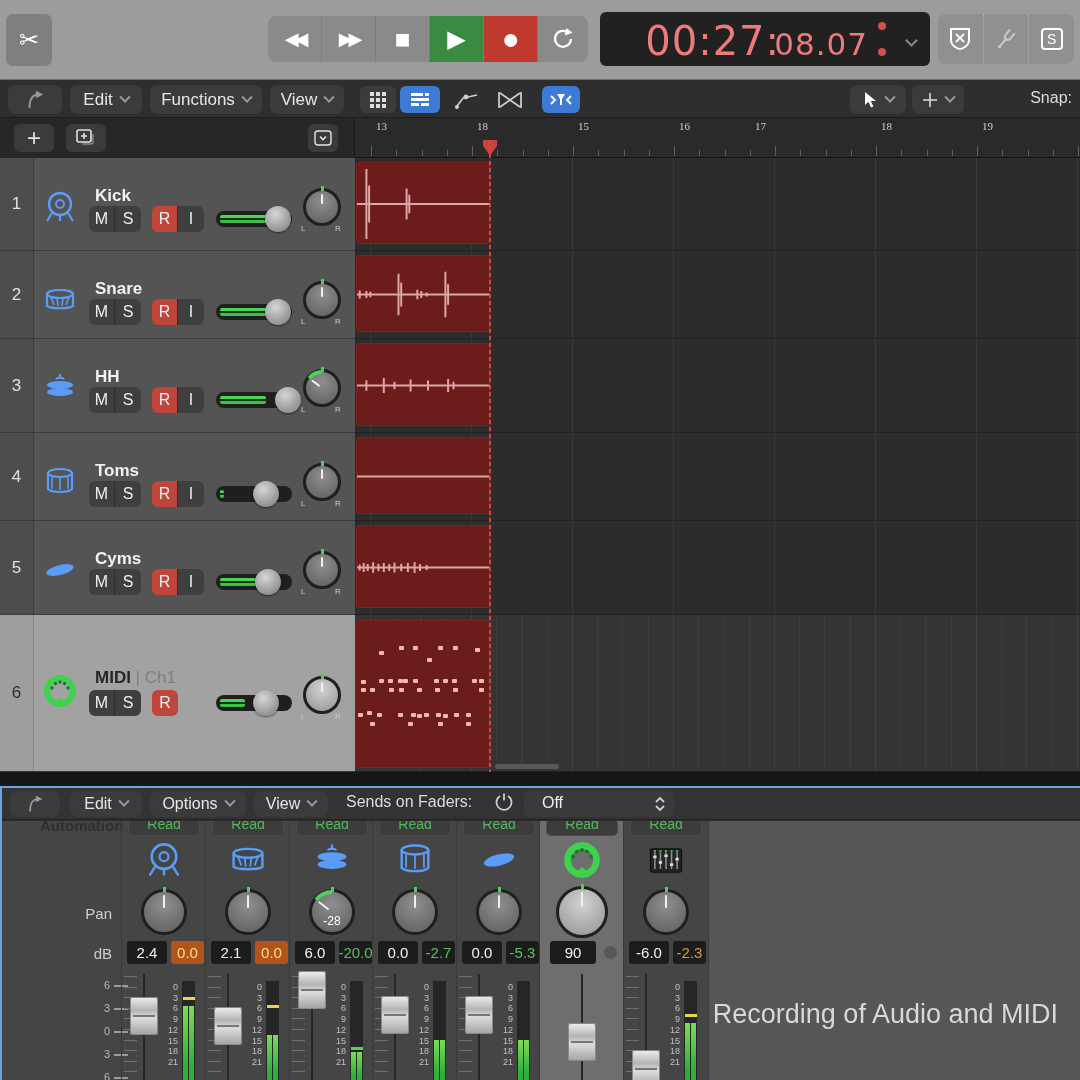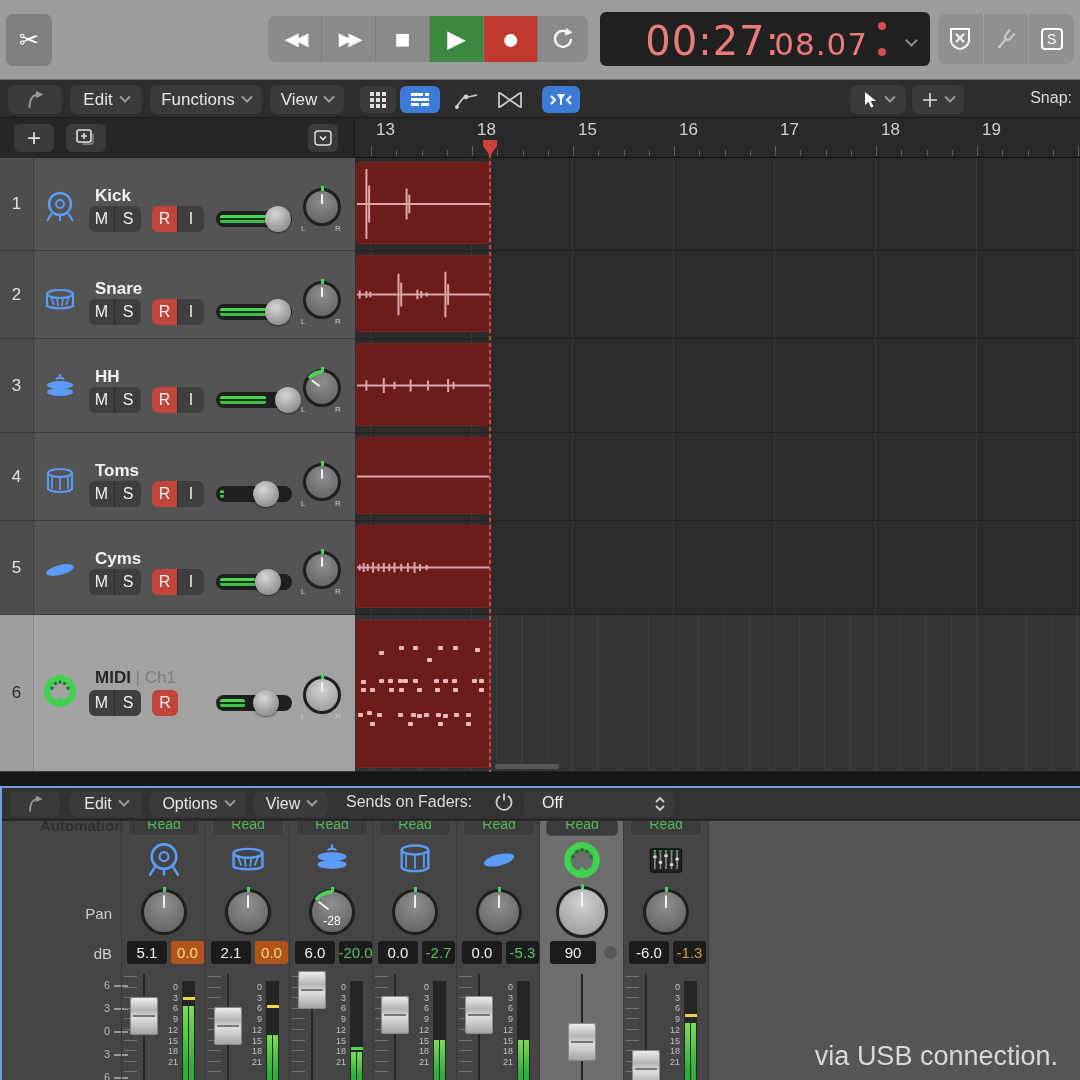--- a/index.html
+++ b/index.html
@@ -30,21 +30,21 @@
   .chev{width:8px;height:8px;border-right:2px solid #9a9a9a;border-bottom:2px solid #9a9a9a;transform:rotate(45deg) translate(-2px,-2px);}
   .icobtn{position:absolute;top:5px;height:27px;border-radius:6px;display:flex;align-items:center;justify-content:center;background:#3b3b3b;color:#dedede;}
   .icobtn.blue{background:#3e7bd6;color:#fff;}
   .snap{position:absolute;top:8px;color:#dcdcdc;font-size:16px;}
 
   
   .headrow{position:absolute;left:0;top:118px;width:1080px;height:40px;}
   .head-left{position:absolute;left:0;top:0;width:355px;height:40px;background:#272727;border-right:1px solid #1a1a1a;}
   .hbtn{position:absolute;top:6px;height:28px;background:#3b3b3b;border-radius:6px;color:#e3e3e3;display:flex;align-items:center;justify-content:center;}
   .ruler{position:absolute;left:355px;top:0;width:725px;height:40px;background:#2a2a2a;border-bottom:1px solid #151515;}
-  .bar-label{position:absolute;top:2px;color:#cfcfcf;font-size:17px;}
+  .bar-label{position:absolute;top:2px;color:#cfcfcf;font-size:11px;font-family:Liberation Serif, serif;}
   .rtick{position:absolute;background:#5f5f5f;width:1px;}
   .ph-marker{position:absolute;width:14px;height:16px;background:#c9423c;clip-path:polygon(0 0,100% 0,100% 38%,50% 100%,0 38%);}
 
   
   .trow-head{position:absolute;left:0;width:355px;background:#545454;border-bottom:1px solid #3c3c3c;}
   .trow-head.sel{background:#a2a2a2;}
   .numcell{position:absolute;left:0;top:0;width:34px;height:100%;background:#4d4d4d;border-right:1px solid #3e3e3e;color:#e0e0e0;font-size:17px;display:flex;align-items:center;justify-content:center;}
   .sel .numcell{background:#9e9e9e;color:#2e2e2e;border-right:1px solid #8a8a8a;}
   .tname{position:absolute;left:95px;font-size:17px;font-weight:700;color:#f2f2f2;}
   .sel .tname{color:#262626;}
@@ -253,21 +253,21 @@
             <rect x="1" y="1" width="16" height="14" rx="3" fill="none" stroke="#e3e3e3" stroke-width="1.4"></rect>
             <path d="M6 6.5 l3 3 3 -3" fill="none" stroke="#e3e3e3" stroke-width="1.6"></path>
           </svg>
       </div>
     </div>
     <div class="ruler" id="ruler">
         <div class="bar-label" style="left: 21px;">13</div>
         <div class="bar-label" style="left: 122px;">18</div>
         <div class="bar-label" style="left: 223px;">15</div>
         <div class="bar-label" style="left: 324px;">16</div>
-        <div class="bar-label" style="left: 425px;">17</div>
+        <div class="bar-label" style="left: 400px;">17</div>
         <div class="bar-label" style="left: 526px;">18</div>
         <div class="bar-label" style="left: 627px;">19</div>
         <div class="rtick" style="left: 16px; top: 28px; height: 10px;"></div>
         <div class="rtick" style="left: 41.25px; top: 32px; height: 6px;"></div>
         <div class="rtick" style="left: 66.5px; top: 32px; height: 6px;"></div>
         <div class="rtick" style="left: 91.75px; top: 32px; height: 6px;"></div>
         <div class="rtick" style="left: 117px; top: 28px; height: 10px;"></div>
         <div class="rtick" style="left: 142.25px; top: 32px; height: 6px;"></div>
         <div class="rtick" style="left: 167.5px; top: 32px; height: 6px;"></div>
         <div class="rtick" style="left: 192.75px; top: 32px; height: 6px;"></div>
@@ -585,21 +585,21 @@
       </div>
       <div class="abs" style="left:522px;top:3px;width:150px;height:26px;background:#3a3a3a;border-radius:6px;">
         <span class="abs" style="left:18px;top:3px;color:#f0f0f0;font-size:16px;">Off</span>
         <svg class="abs" style="right:8px;top:4px;" width="12" height="18" viewBox="0 0 12 18">
             <path d="M2 7 l4 -4 4 4 M2 11 l4 4 4 -4" fill="none" stroke="#cfcfcf" stroke-width="1.8"></path>
           </svg>
       </div>
     </div>
     <div class="mixbody" id="mixbody">
       <div class="rightpanel">
-        <div class="caption" style="top:220px;">via USB connection.</div>
+        <div class="caption" style="top:178px;">Recording of Audio and MIDI</div>
       </div>
       <div class="autolbl">Automation</div>
       <div class="gutlbl" style="left:38px;top:84px;">Pan</div>
       <div class="gutlbl" style="left:38px;top:124px;">dB</div>
     <div class="mnum" style="left: 92px; top: 158px; position: absolute; width: 16px; font-size: 11px; color: rgb(184, 184, 184);">6</div>
         <div class="abs" style="left: 112px; top: 164px; width: 14px; height: 2px; background: rgb(154, 154, 154);"></div>
         <div class="mnum" style="left: 92px; top: 181px; position: absolute; width: 16px; font-size: 11px; color: rgb(184, 184, 184);">3</div>
         <div class="abs" style="left: 112px; top: 187px; width: 14px; height: 2px; background: rgb(154, 154, 154);"></div>
         <div class="mnum" style="left: 92px; top: 204px; position: absolute; width: 16px; font-size: 11px; color: rgb(184, 184, 184);">0</div>
         <div class="abs" style="left: 112px; top: 210px; width: 14px; height: 2px; background: rgb(154, 154, 154);"></div>
@@ -618,21 +618,21 @@
               <circle cx="18" cy="15" r="4" fill="none" stroke="#5a9cf8" stroke-width="2"></circle>
               <path d="M10 24 L5 32 M26 24 L31 32 M18 26 v6" stroke="#5a9cf8" stroke-width="2.2"></path>
             </svg>
           </div>
           <div class="knob" style="left: 19px; top: 68px; width: 46px; height: 46px;">
             <div class="tickwrap" style="transform: rotate(0deg);">
               <div class="tick"></div>
             </div>
             <div class="notch"></div>
           </div>
-          <div class="dbbox" style="left: 5px; top: 120px; width: 40px;">5.1</div>
+          <div class="dbbox" style="left: 5px; top: 120px; width: 40px;">2.4</div>
           <div class="dbbox orange-box" style="left: 49px; top: 120px; width: 33px;">0.0</div>
           <div class="fticks" style="left: 2px; top: 155px; height: 106px;"></div>
           <div class="fline" style="left: 21px; top: 153px; height: 108px;"></div>
           <div class="fcap" style="left: 8px; top: 176.28px;"></div>
           <div class="mnum" style="left: 40px; top: 161px; position: absolute;">0</div>
           <div class="mnum" style="left: 40px; top: 171.7px; position: absolute;">3</div>
           <div class="mnum" style="left: 40px; top: 182.4px; position: absolute;">6</div>
           <div class="mnum" style="left: 40px; top: 193.1px; position: absolute;">9</div>
           <div class="mnum" style="left: 40px; top: 203.8px; position: absolute;">12</div>
           <div class="mnum" style="left: 40px; top: 214.5px; position: absolute;">15</div>
@@ -849,21 +849,21 @@
               </g>
             </svg>
           </div>
           <div class="knob" style="left: 19px; top: 68px; width: 46px; height: 46px;">
             <div class="tickwrap" style="transform: rotate(0deg);">
               <div class="tick"></div>
             </div>
             <div class="notch"></div>
           </div>
           <div class="dbbox" style="left: 5px; top: 120px; width: 40px;">-6.0</div>
-          <div class="dbbox amber-text" style="left: 49px; top: 120px; width: 33px;">-1.3</div>
+          <div class="dbbox amber-text" style="left: 49px; top: 120px; width: 33px;">-2.3</div>
           <div class="fticks" style="left: 2px; top: 155px; height: 106px;"></div>
           <div class="fline" style="left: 21px; top: 153px; height: 108px;"></div>
           <div class="fcap" style="left: 8px; top: 229.28px;"></div>
           <div class="mnum" style="left: 40px; top: 161px; position: absolute;">0</div>
           <div class="mnum" style="left: 40px; top: 171.7px; position: absolute;">3</div>
           <div class="mnum" style="left: 40px; top: 182.4px; position: absolute;">6</div>
           <div class="mnum" style="left: 40px; top: 193.1px; position: absolute;">9</div>
           <div class="mnum" style="left: 40px; top: 203.8px; position: absolute;">12</div>
           <div class="mnum" style="left: 40px; top: 214.5px; position: absolute;">15</div>
           <div class="mnum" style="left: 40px; top: 225.2px; position: absolute;">18</div>

